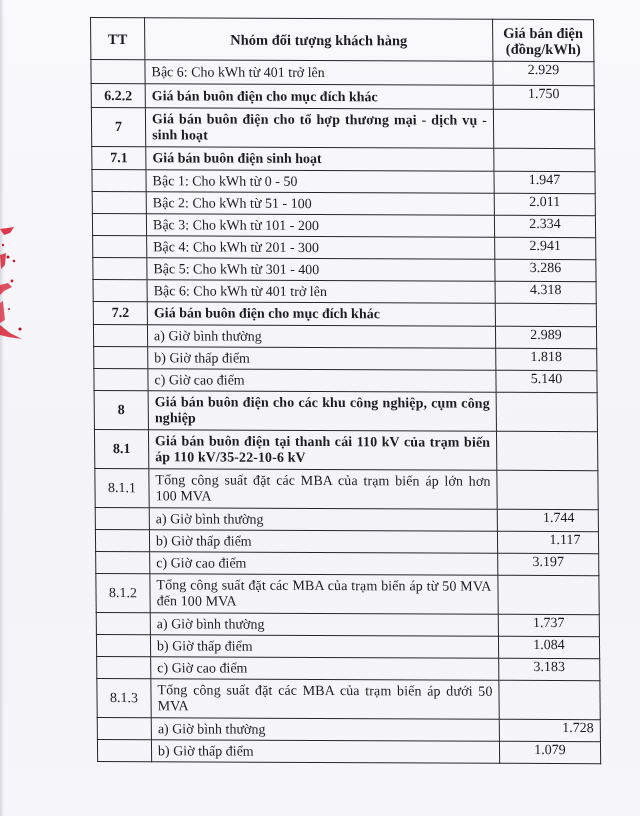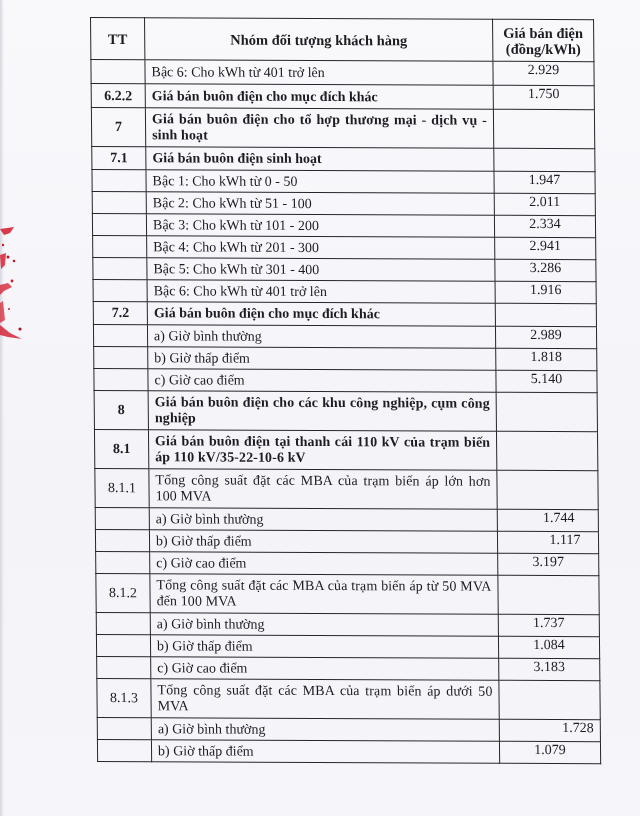--- a/index.html
+++ b/index.html
@@ -121,21 +121,21 @@
           <td class="price" style="height: 21px;">2.941</td>
         </tr>
         <tr>
           <td class="tt" style="height: 21px;"></td>
           <td class="desc" style="height: 21px;">Bậc 5: Cho kWh từ 301 - 400</td>
           <td class="price" style="height: 21px;">3.286</td>
         </tr>
         <tr>
           <td class="tt" style="height: 21px;"></td>
           <td class="desc" style="height: 21px;">Bậc 6: Cho kWh từ 401 trở lên</td>
-          <td class="price" style="height: 21px;">1.916</td>
+          <td class="price" style="height: 21px;">4.318</td>
         </tr>
         <tr>
           <td class="tt bold" style="height: 22px;">7.2</td>
           <td class="desc bold" style="height: 22px;">Giá bán buôn điện cho mục đích khác</td>
           <td class="price" style="height: 22px;"></td>
         </tr>
         <tr>
           <td class="tt" style="height: 21px;"></td>
           <td class="desc" style="height: 21px;">a) Giờ bình thường</td>
           <td class="price" style="height: 21px;">2.989</td>

